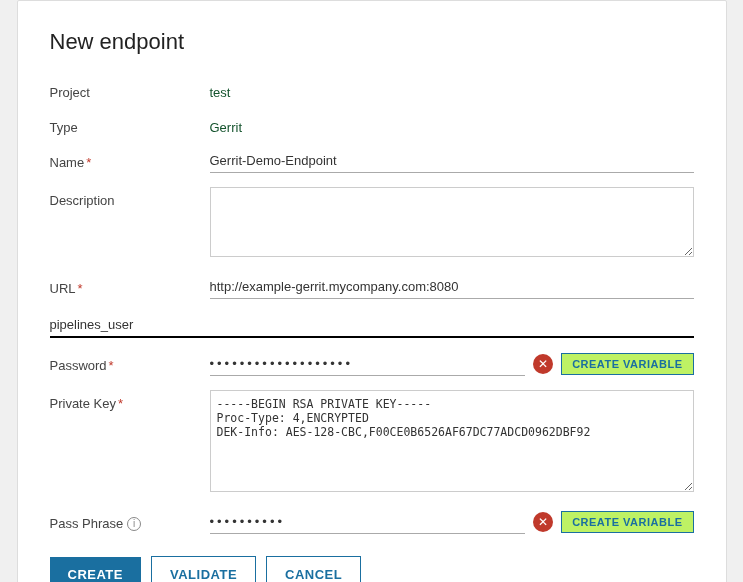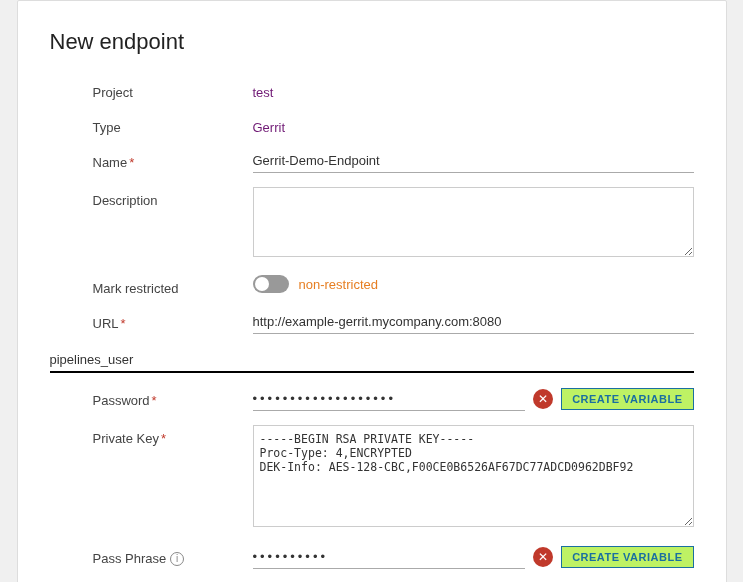--- a/index.html
+++ b/index.html
@@ -28,30 +28,29 @@
       display: flex;
       align-items: flex-start;
       margin-bottom: 14px;
     }
     .form-label {
       width: 160px;
       min-width: 160px;
       font-size: 13px;
       color: #444;
       padding-top: 6px;
-      margin-left: 43px;
     }
     .required-star {
       color: #c0392b;
       margin-left: 2px;
     }
     .form-value {
       flex: 1;
       font-size: 13px;
-      color: #701a75;
+      color: #14532d;
     }
     .form-value.static {
       padding-top: 6px;
     }
     .form-input {
       width: 100%;
       border: none;
       border-bottom: 1px solid #aaa;
       outline: none;
       font-size: 13px;
@@ -236,30 +235,20 @@
     </div>
   </div>
 
   <div class="form-row">
     <div class="form-label">Description</div>
     <div style="flex:1;">
       <textarea class="form-textarea" style=""></textarea>
     </div>
   </div>
 
-  <div class="form-row">
-    <div class="form-label">Mark restricted</div>
-    <div class="toggle-row">
-      <div class="toggle">
-        <span class="toggle-track"></span>
-        <span class="toggle-thumb"></span>
-      </div>
-      <span class="toggle-label">non-restricted</span>
-    </div>
-  </div>
 
   <div class="form-row">
     <div class="form-label">
       <span>URL</span><span class="required-star">*</span>
     </div>
     <div style="flex:1;">
       <input class="form-input" type="text" value="http://example-gerrit.mycompany.com:8080" style="">
     </div>
   </div>
 

